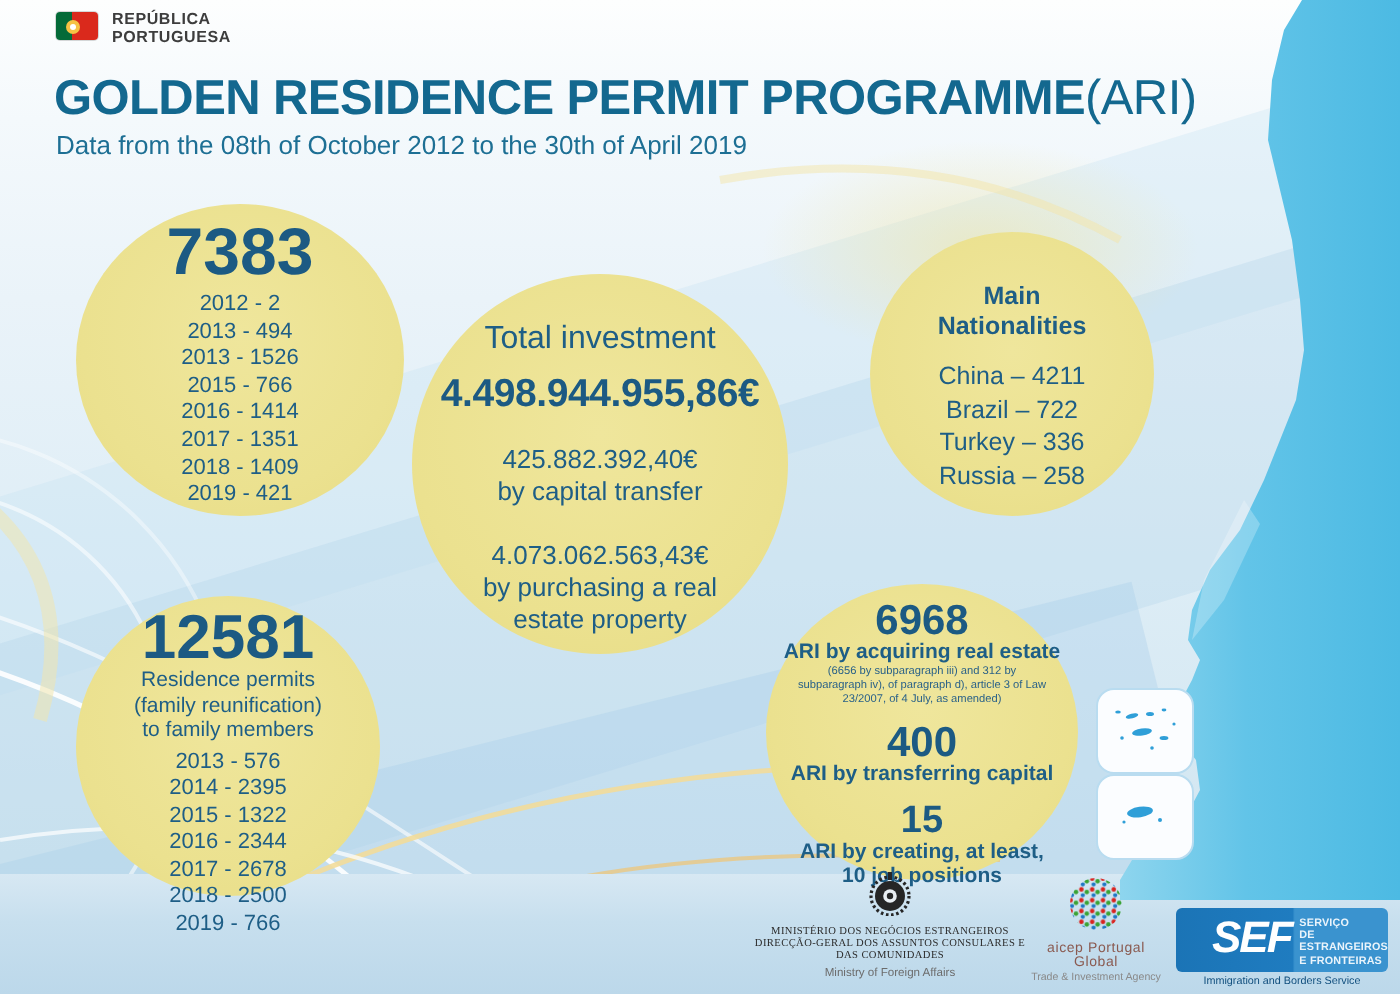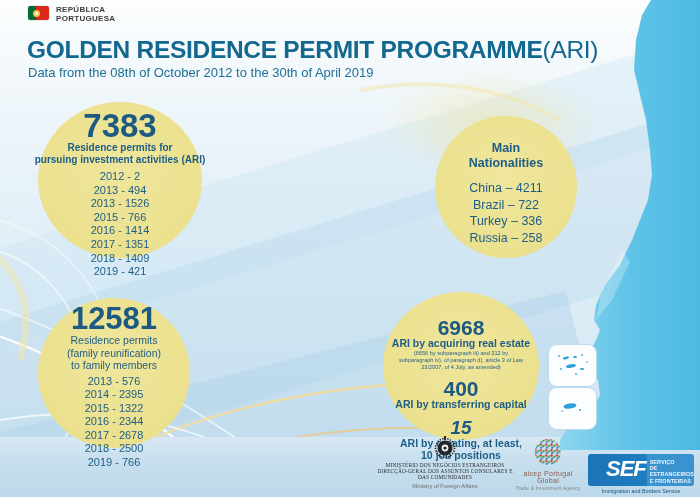--- a/index.html
+++ b/index.html
@@ -96,37 +96,48 @@
     <div>PORTUGUESA</div>
   </div>
   <div class="abs title" style="left:27px;top:36px;">
     <span>GOLDEN RESIDENCE PERMIT PROGRAMME</span><span class="light">(ARI)</span>
   </div>
   <div class="abs subtitle" style="left:28px;top:64px;">Data from the 08th of October 2012 to the 30th of April 2019</div>
 
   <div class="circle" style="left:38px;top:102px;width:164px;height:156px;">
     <div class="cinner" style="top:7px;width:200px;">
       <div class="bignum" style="font-size:33px;">7383</div>
-      <div class="clabel" style="font-size:10px;line-height:12px;">
-        <div>Residence permits for</div>
-        <div>pursuing investment activities (ARI)</div>
-      </div>
       <div class="ylist" style="font-size:11px;line-height:13.6px;margin-top:4px;">
         <div>2012 - 2</div>
         <div>2013 - 494</div>
         <div>2013 - 1526</div>
         <div>2015 - 766</div>
         <div>2016 - 1414</div>
         <div>2017 - 1351</div>
         <div>2018 - 1409</div>
         <div>2019 - 421</div>
       </div>
     </div>
   </div>
 
+  <div class="circle" style="left:206px;top:137px;width:188px;height:190px;">
+    <div class="cinner" style="top:24px;width:210px;">
+      <div style="font-size:16px;">Total investment</div>
+      <div class="bignum" style="font-size:19.5px;margin-top:9px;letter-spacing:-.2px;">4.498.944.955,86€</div>
+      <div style="font-size:13px;line-height:16px;margin-top:14px;">
+        <div>425.882.392,40€</div>
+        <div>by capital transfer</div>
+      </div>
+      <div style="font-size:13px;line-height:16px;margin-top:16px;">
+        <div>4.073.062.563,43€</div>
+        <div>by purchasing a real</div>
+        <div>estate property</div>
+      </div>
+    </div>
+  </div>
 
   <div class="circle" style="left:435px;top:116px;width:142px;height:142px;">
     <div class="cinner" style="top:25px;width:180px;">
       <div class="clabel" style="font-size:12.5px;line-height:15px;">
         <div>Main</div>
         <div>Nationalities</div>
       </div>
       <div class="ylist" style="font-size:12.5px;line-height:16.5px;margin-top:9px;">
         <div>China – 4211</div>
         <div>Brazil –  722</div>
@@ -150,27 +161,27 @@
         <div>2015 - 1322</div>
         <div>2016 - 2344</div>
         <div>2017 - 2678</div>
         <div>2018 - 2500</div>
         <div>2019 - 766</div>
       </div>
     </div>
   </div>
 
   <div class="circle" style="left:383px;top:292px;width:156px;height:148px;">
-    <div class="cinner" style="top:8px;width:175px;margin-top:17px;">
+    <div class="cinner" style="top:8px;width:175px;">
       <div class="bignum" style="font-size:21px;">6968</div>
       <div class="clabel" style="font-size:10.5px;line-height:11px;">ARI by acquiring real estate</div>
       <div class="notetxt">(6656  by subparagraph iii) and 312 by subparagraph iv), of paragraph d), article 3 of Law 23/2007, of 4 July, as amended)</div>
       <div class="bignum" style="font-size:21px;margin-top:8px;">400</div>
       <div class="clabel" style="font-size:10.5px;line-height:11px;">ARI by transferring capital</div>
-      <div class="bignum" style="font-size:19px;margin-top:8px;font-style:italic;">15</div>
+      <div class="bignum" style="font-size:19px;margin-top:8px;">15</div>
       <div class="clabel" style="font-size:10.5px;line-height:12px;">
         <div>ARI by creating, at least,</div>
         <div>10 job positions</div>
       </div>
     </div>
   </div>
 
   <div class="abs ibox" style="left:548px;top:344px;">
     <svg width="47" height="41" viewBox="0 0 47 41">
       <g fill="#2f9fd8">

